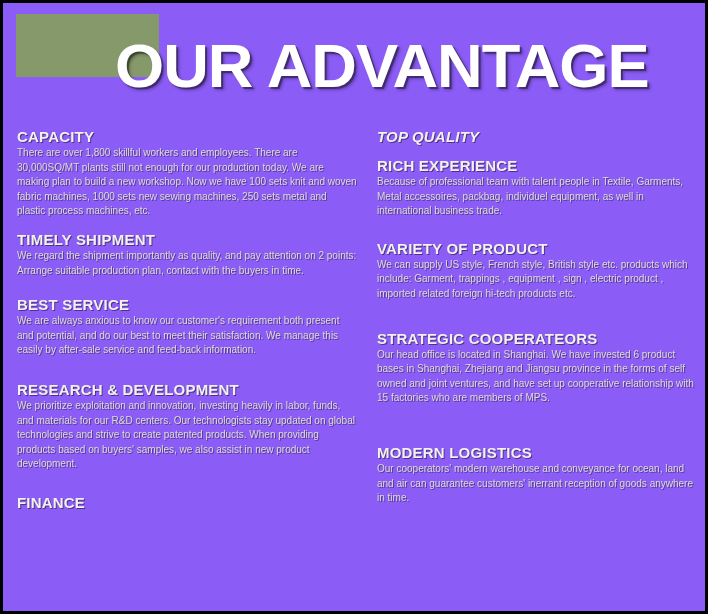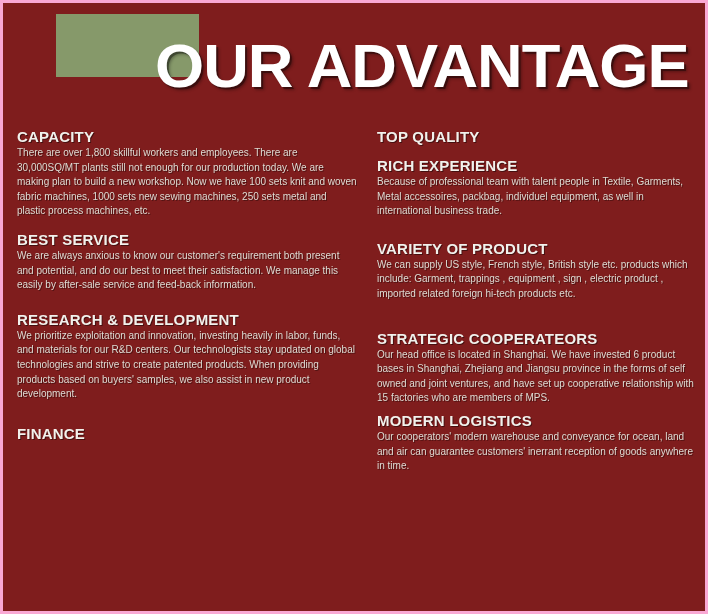--- a/index.html
+++ b/index.html
@@ -5,25 +5,24 @@
   html, body {
     margin: 0;
     padding: 0;
     background: #ffffff;
   }
   #poster {
     position: relative;
     width: 708px;
     height: 614px;
     box-sizing: border-box;
-    background: #7f1d1d;
-    border: 3px solid #f9a8d4;
+    background: #8b5cf6;
+    border: 3px solid #000000;
     overflow: hidden;
     font-family: "Liberation Sans", sans-serif;
-    padding-left: 40px;
   }
   
   #header {
     position: relative;
     height: 125px;
   }
   #green-block {
     position: absolute;
     left: 13px;
     top: 11px;
@@ -85,44 +84,48 @@
     font-size: 10px;
     line-height: 14.6px;
     color: #dedcd4;
     text-shadow: 1px 1px 0 rgba(0,0,0,0.4);
   }
   
   .column.left  .section:nth-child(1) { margin-bottom: 12px; }
   .column.left  .section:nth-child(2) { margin-bottom: 18px; }
   .column.left  .section:nth-child(3) { margin-bottom: 23px; }
   .column.left  .section:nth-child(4) { margin-bottom: 22px; }
-  .column.right .section:nth-child(1) { margin-bottom: 12px; }
+  .column.right .section:nth-child(1) { margin-bottom: 12px; font-style: italic; }
   .column.right .section:nth-child(2) { margin-bottom: 21px; }
   .column.right .section:nth-child(3) { margin-bottom: 28px; }
-  .column.right .section:nth-child(4) { margin-bottom: 6px; }
+  .column.right .section:nth-child(4) { margin-bottom: 38px; }
 </style>
 </head>
 <body>
 
 <div id="poster">
 
   <div id="header">
     <div id="green-block"></div>
     <h1 id="poster-title">OUR ADVANTAGE</h1>
   </div>
 
   <div id="columns">
 
     <div class="column left">
 
       <div class="section">
         <h2 class="section-heading">CAPACITY</h2>
         <p class="section-body">There are over 1,800 skillful workers and employees. There are 30,000SQ/MT plants still not enough for our production today. We are making plan to build a new workshop. Now we have 100 sets knit and woven fabric machines, 1000 sets new sewing machines, 250 sets metal and plastic process machines, etc.</p>
       </div>
 
+      <div class="section">
+        <h2 class="section-heading">TIMELY SHIPMENT</h2>
+        <p class="section-body">We regard the shipment importantly as quality, and pay attention on 2 points: Arrange suitable production plan, contact with the buyers in time.</p>
+      </div>
 
       <div class="section">
         <h2 class="section-heading">BEST SERVICE</h2>
         <p class="section-body">We are always anxious to know our customer's requirement both present and potential, and do our best to meet their satisfaction. We manage this easily by after-sale service and feed-back information.</p>
       </div>
 
       <div class="section">
         <h2 class="section-heading">RESEARCH &amp; DEVELOPMENT</h2>
         <p class="section-body">We prioritize exploitation and innovation, investing heavily in labor, funds, and materials for our R&amp;D centers. Our technologists stay updated on global technologies and strive to create patented products. When providing products based on buyers' samples, we also assist in new product development.</p>
       </div>

